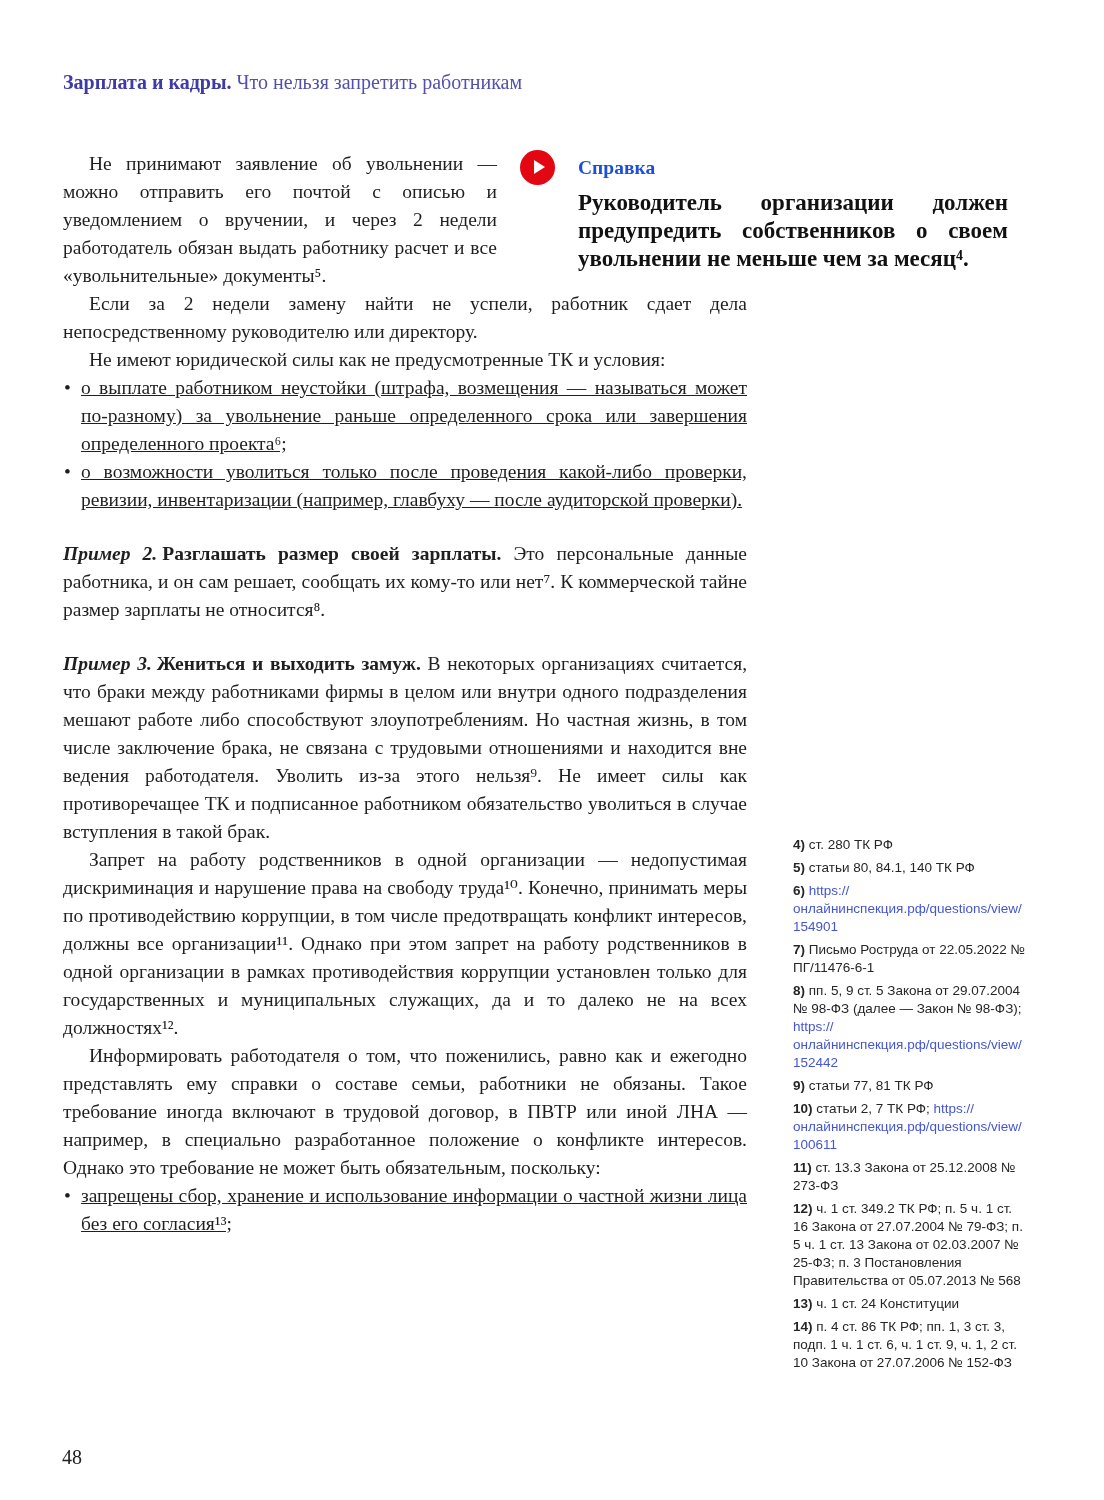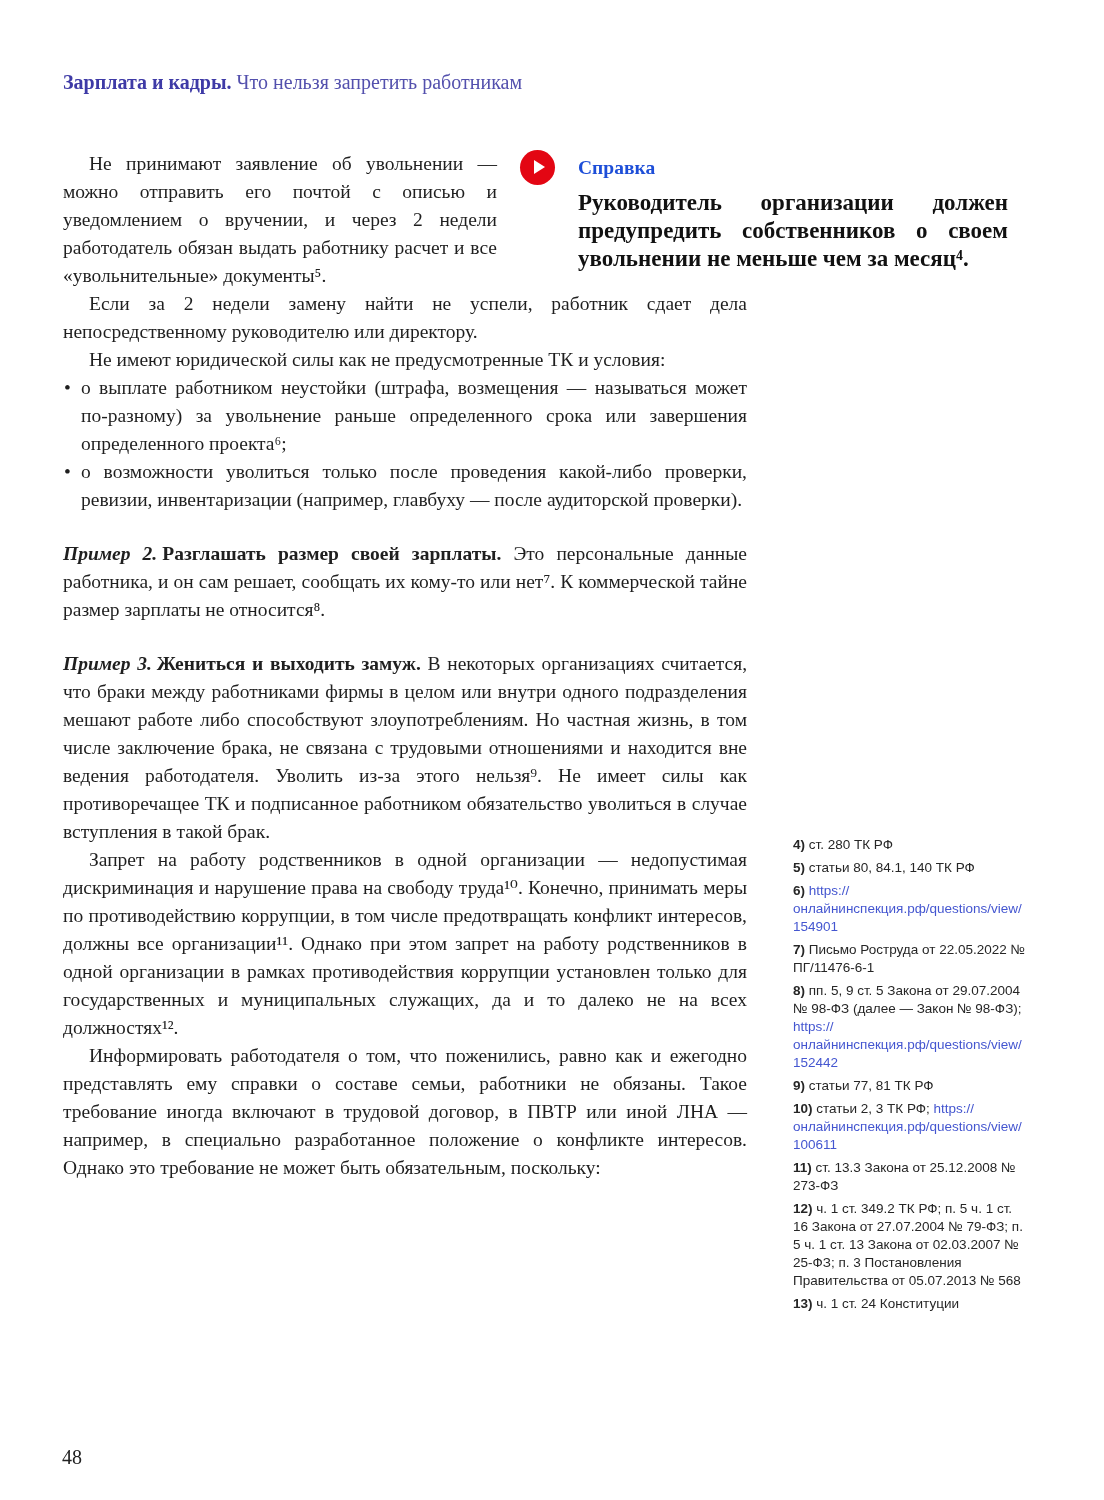--- a/index.html
+++ b/index.html
@@ -29,21 +29,21 @@
     font-size: 19.5px; line-height: 28px;
     text-align: justify;
     hyphens: auto;
     margin-top: 16px;
   }
   .main-col p { margin: 0; }
   .indent { text-indent: 26px; }
   .narrow { width: 434px; }
 
   .bullets { list-style: none; margin: 0; padding: 0; }
-  .bullets li { position: relative; padding-left: 18px; }
+  .bullets li { position: relative; padding-left: 18px; text-decoration: underline; }
   .bullets li::before { content: "\2022"; position: absolute; left: 1px; }
 
   .example { margin-top: 26px !important; }
   .ex-label { font-style: italic; font-weight: bold; margin-right: 5px; }
   .ex-title { font-weight: bold; }
 
   
   .spravka {
     position: absolute; left: 520px; top: 150px; width: 488px;
     display: flex;
@@ -111,20 +111,21 @@
 
   <p class="example"><span class="ex-label">Пример 2.</span><span class="ex-title">Разглашать размер своей зарплаты.</span>
     <span>Это персональные данные работника, и он сам решает, сообщать их кому-то или нет⁷. К коммерческой тайне размер зарплаты не относится⁸.</span></p>
 
   <p class="example"><span class="ex-label">Пример 3.</span><span class="ex-title">Жениться и выходить замуж.</span>
     <span>В некоторых организациях считается, что браки между работниками фирмы в целом или внутри одного подразделения мешают работе либо способствуют злоупотреблениям. Но частная жизнь, в том числе заключение брака, не связана с трудовыми отношениями и находится вне ведения работодателя. Уволить из-за этого нельзя⁹. Не имеет силы как противоречащее ТК и подписанное работником обязательство уволиться в случае вступления в такой брак.</span></p>
 
   <p class="indent">Запрет на работу родственников в одной организации — недопустимая дискриминация и нарушение права на свободу труда¹⁰. Конечно, принимать меры по противодействию коррупции, в том числе предотвращать конфликт интересов, должны все организации¹¹. Однако при этом запрет на работу родственников в одной организации в рамках противодействия коррупции установлен только для государственных и муниципальных служащих, да и то далеко не на всех должностях¹².</p>
   <p class="indent">Информировать работодателя о том, что поженились, равно как и ежегодно представлять ему справки о составе семьи, работники не обязаны. Такое требование иногда включают в трудовой договор, в ПВТР или иной ЛНА — например, в специально разработанное положение о конфликте интересов. Однако это требование не может быть обязательным, поскольку:</p>
   <ul class="bullets">
+    <li>запрещены сбор, хранение и использование информации о частной жизни лица без его согласия¹³;</li>
   </ul>
 </div>
 
 <aside class="spravka">
   <div class="spravka-icon-col">
     <span class="play-icon"></span>
   </div>
   <div class="spravka-body">
     <div class="spravka-title">Справка</div>
     <p class="spravka-text">Руководитель организации должен предупредить собственников о своем увольнении не меньше чем за месяц⁴.</p>
@@ -139,23 +140,25 @@
   <div class="footnote"><b>6)</b>
     <a class="fn-link">https://онлайнинспекция.рф/questions/view/154901</a></div>
   <div class="footnote"><b>7)</b>
     <span>Письмо Роструда от 22.05.2022 № ПГ/11476-6-1</span></div>
   <div class="footnote"><b>8)</b>
     <span>пп. 5, 9 ст. 5 Закона от 29.07.2004 № 98-ФЗ (далее — Закон № 98-ФЗ);</span>
     <a class="fn-link">https://онлайнинспекция.рф/questions/view/152442</a></div>
   <div class="footnote"><b>9)</b>
     <span>статьи 77, 81 ТК РФ</span></div>
   <div class="footnote"><b>10)</b>
-    <span>статьи 2, 3 ТК РФ;</span>
+    <span>статьи 2, 7 ТК РФ;</span>
     <a class="fn-link">https://онлайнинспекция.рф/questions/view/100611</a></div>
   <div class="footnote"><b>11)</b>
     <span>ст. 13.3 Закона от 25.12.2008 № 273-ФЗ</span></div>
   <div class="footnote"><b>12)</b>
     <span>ч. 1 ст. 349.2 ТК РФ; п. 5 ч. 1 ст. 16 Закона от 27.07.2004 № 79-ФЗ; п. 5 ч. 1 ст. 13 Закона от 02.03.2007 № 25-ФЗ; п. 3 Постановления Правительства от 05.07.2013 № 568</span></div>
   <div class="footnote"><b>13)</b>
     <span>ч. 1 ст. 24 Конституции</span></div>
+  <div class="footnote"><b>14)</b>
+    <span>п. 4 ст. 86 ТК РФ; пп. 1, 3 ст. 3, подп. 1 ч. 1 ст. 6, ч. 1 ст. 9, ч. 1, 2 ст. 10 Закона от 27.07.2006 № 152-ФЗ</span></div>
 </div>
 
 <div class="page-num">48</div>
 
 </body></html>

